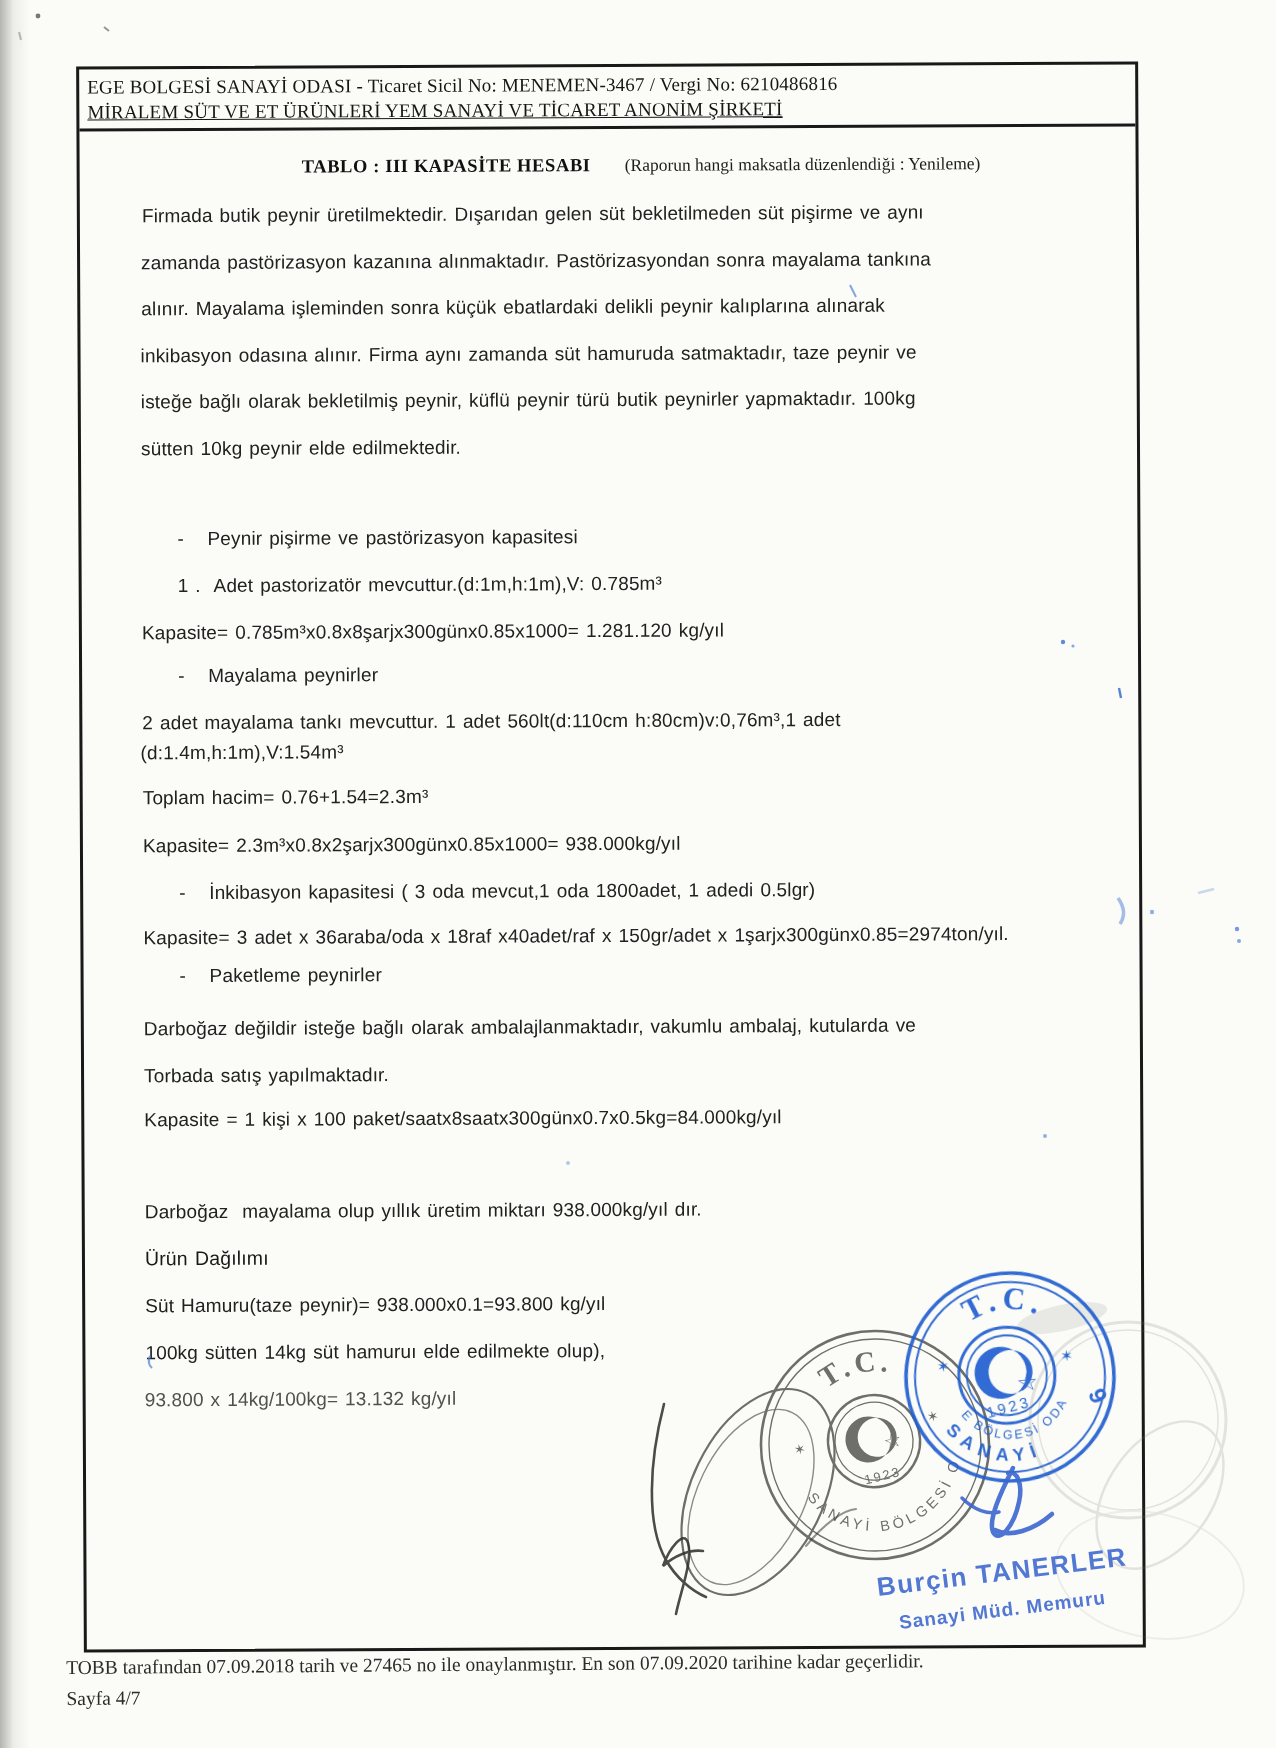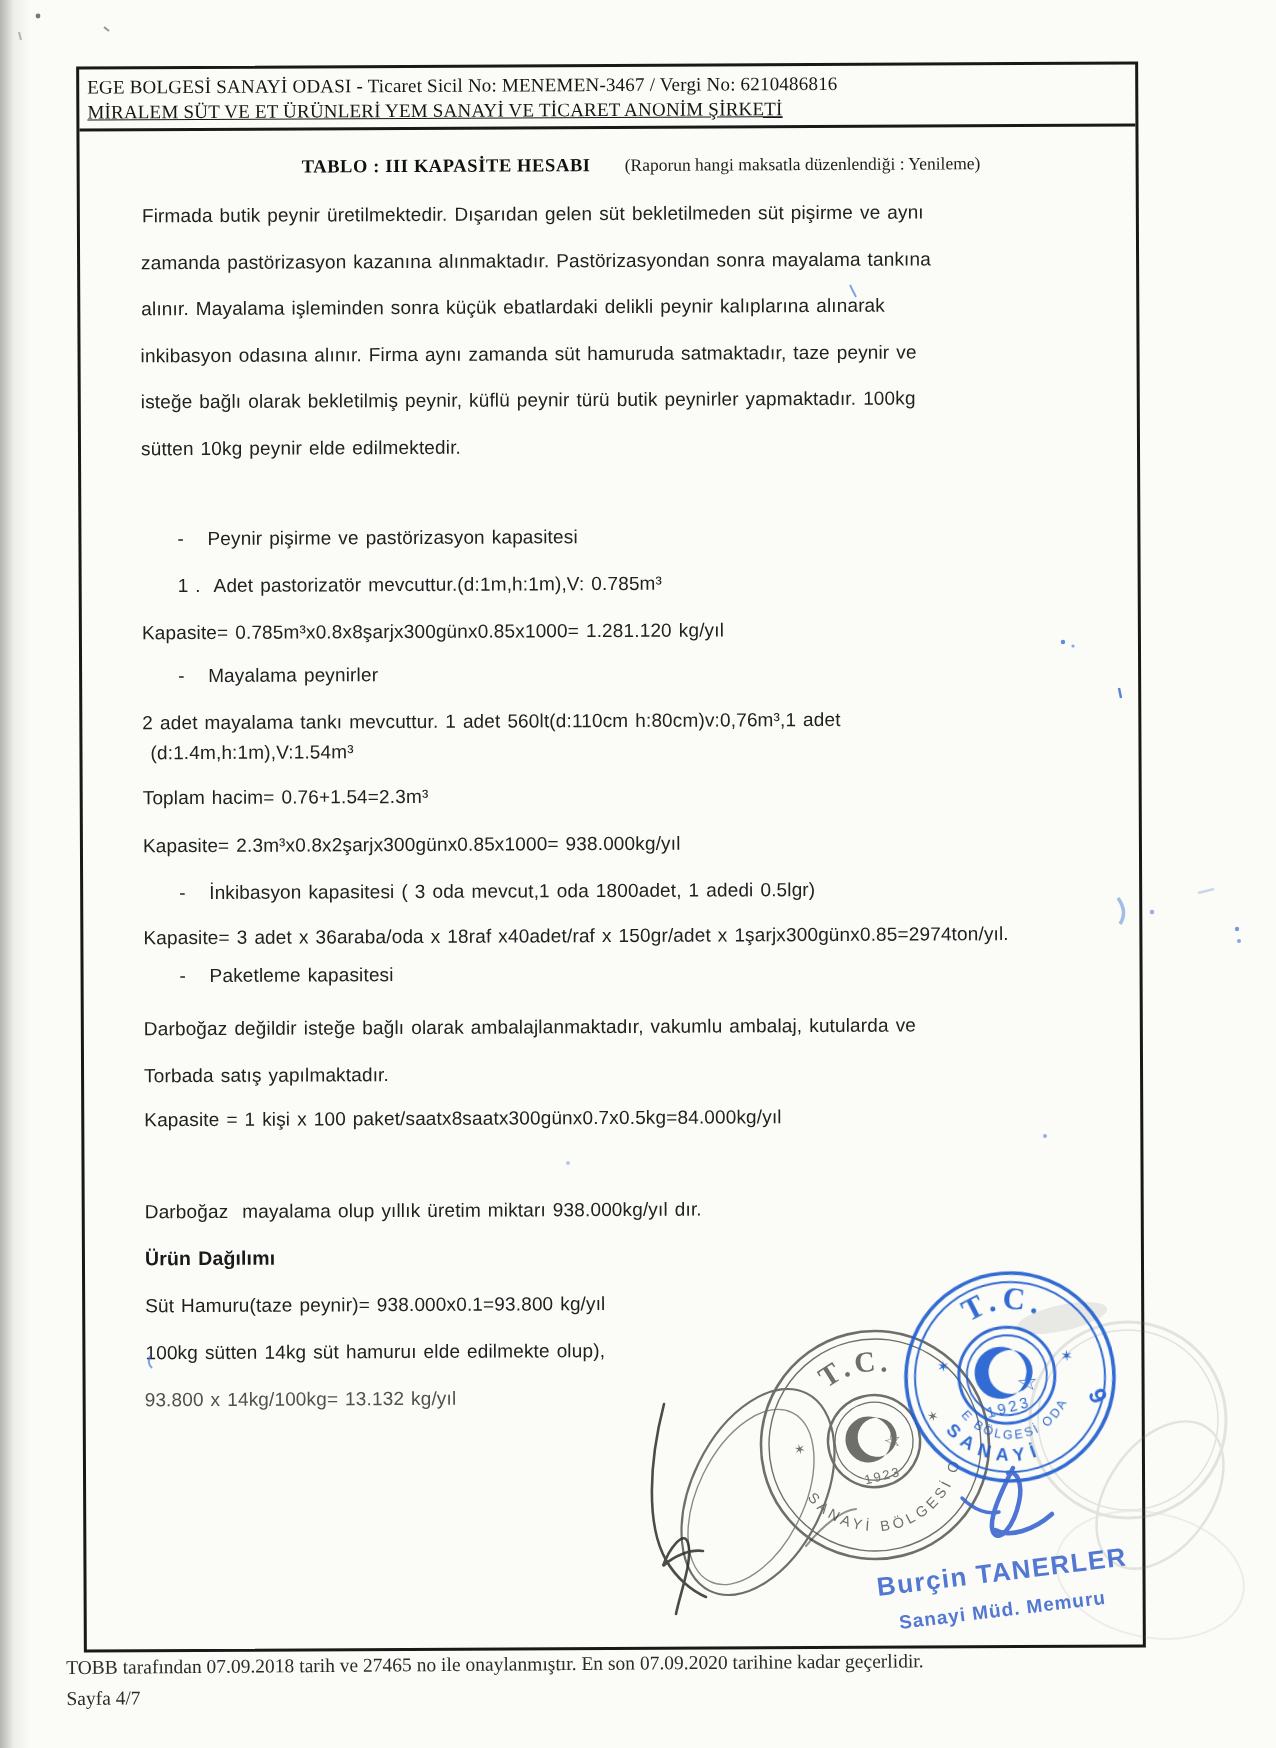--- a/index.html
+++ b/index.html
@@ -11,21 +11,21 @@
         border:3px solid #191919;transform:rotate(-0.28deg);background:transparent;}
   .hdr{position:absolute;left:0;top:0;width:100%;box-sizing:border-box;
         border-bottom:3px solid #191919;padding:5px 8px 4px 8px;
         font-family:"Liberation Serif",serif;font-size:19px;line-height:25px;color:#161616;
         letter-spacing:.2px;}
   .hdr .u{text-decoration:underline;}
   .title-row{position:absolute;left:222px;top:88px;white-space:pre;}
   .tmain{font-family:"Liberation Serif",serif;font-weight:bold;font-size:18.5px;color:#111;letter-spacing:.6px;}
   .tnote{font-family:"Liberation Serif",serif;font-size:17.5px;color:#1d1d1d;margin-left:34px;}
   .bl{position:absolute;white-space:pre;font-size:19px;letter-spacing:.15px;word-spacing:1.5px;color:#212121;}
-  .b{font-weight:bold;font-size:19.5px;color:#191919;}
+  .b{font-weight:normal;font-size:19.5px;color:#191919;}
   .faded{color:#50504c;}
   .footer{position:absolute;left:66px;top:1652px;font-family:"Liberation Serif",serif;
         font-size:19.5px;color:#2b2b2b;transform:rotate(-0.45deg);transform-origin:left top;line-height:31px;}
   .stamp-layer{position:absolute;left:0;top:0;pointer-events:none;}
 </style>
 </head>
 <body>
 
 <div class="page">
   <div class="edge-left"></div>
@@ -47,30 +47,30 @@
     <div class="bl" style="left:60px;top:369px">sütten 10kg peynir elde edilmektedir.</div>
 
     <div class="bl" style="left:96px;top:459px">-</div>
     <div class="bl" style="left:126px;top:459px">Peynir pişirme ve pastörizasyon kapasitesi</div>
     <div class="bl" style="left:96px;top:506px">1 .  Adet pastorizatör mevcuttur.(d:1m,h:1m),V: 0.785m³</div>
     <div class="bl" style="left:60px;top:553px">Kapasite= 0.785m³x0.8x8şarjx300günx0.85x1000= 1.281.120 kg/yıl</div>
 
     <div class="bl" style="left:96px;top:596px">-</div>
     <div class="bl" style="left:126px;top:596px">Mayalama peynirler</div>
     <div class="bl" style="left:60px;top:643px">2 adet mayalama tankı mevcuttur. 1 adet 560lt(d:110cm h:80cm)v:0,76m³,1 adet</div>
-    <div class="bl" style="left:68px;top:673px">(d:1.4m,h:1m),V:1.54m³</div>
+    <div class="bl" style="left:58px;top:673px">(d:1.4m,h:1m),V:1.54m³</div>
     <div class="bl" style="left:60px;top:718px">Toplam hacim= 0.76+1.54=2.3m³</div>
     <div class="bl" style="left:60px;top:766px">Kapasite= 2.3m³x0.8x2şarjx300günx0.85x1000= 938.000kg/yıl</div>
 
     <div class="bl" style="left:96px;top:813px">-</div>
     <div class="bl" style="left:126px;top:813px">İnkibasyon kapasitesi ( 3 oda mevcut,1 oda 1800adet, 1 adedi 0.5lgr)</div>
     <div class="bl" style="left:60px;top:858px">Kapasite= 3 adet x 36araba/oda x 18raf x40adet/raf x 150gr/adet x 1şarjx300günx0.85=2974ton/yıl.</div>
 
     <div class="bl" style="left:96px;top:896px">-</div>
-    <div class="bl" style="left:126px;top:896px">Paketleme kapasitesi</div>
+    <div class="bl" style="left:126px;top:896px">Paketleme peynirler</div>
     <div class="bl" style="left:60px;top:949px">Darboğaz değildir isteğe bağlı olarak ambalajlanmaktadır, vakumlu ambalaj, kutularda ve</div>
     <div class="bl" style="left:60px;top:996px">Torbada satış yapılmaktadır.</div>
     <div class="bl" style="left:60px;top:1040px">Kapasite = 1 kişi x 100 paket/saatx8saatx300günx0.7x0.5kg=84.000kg/yıl</div>
 
     <div class="bl" style="left:60px;top:1132px">Darboğaz  mayalama olup yıllık üretim miktarı 938.000kg/yıl dır.</div>
     <div class="bl b" style="left:60px;top:1178px">Ürün Dağılımı</div>
     <div class="bl" style="left:60px;top:1226px">Süt Hamuru(taze peynir)= 938.000x0.1=93.800 kg/yıl</div>
     <div class="bl" style="left:60px;top:1273px">100kg sütten 14kg süt hamuruı elde edilmekte olup),</div>
     <div class="bl faded" style="left:59px;top:1320px">93.800 x 14kg/100kg= 13.132 kg/yıl</div>
   </div>

